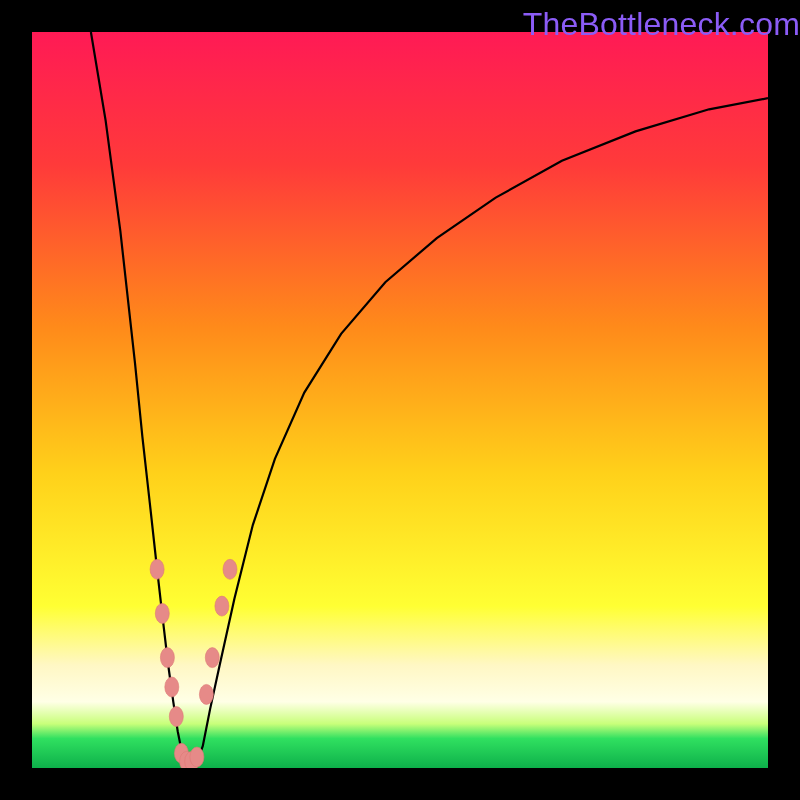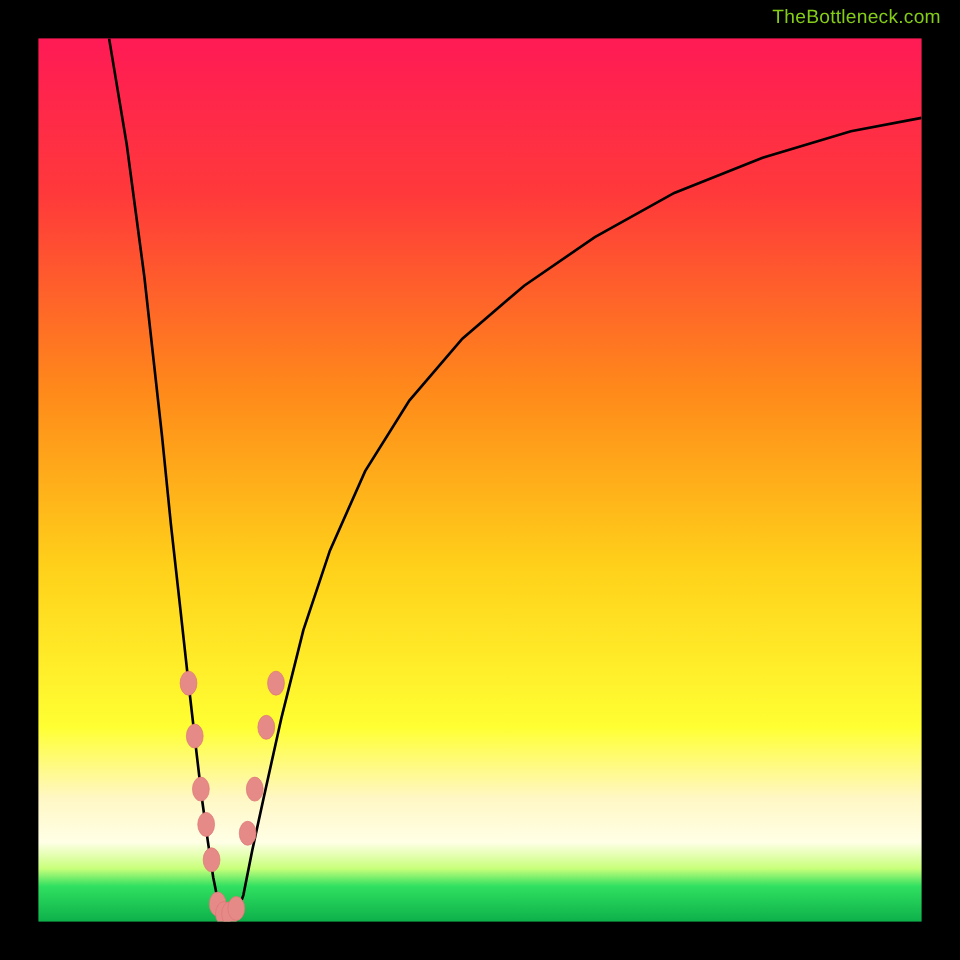--- a/index.html
+++ b/index.html
@@ -23,23 +23,23 @@
     position: absolute;
     top: 32px;
     left: 32px;
     width: 736px;
     height: 736px;
     
   }
   .watermark {
     position: absolute;
     top: 6px;
-    right: 16px;
-    color: #84cc16;
-    font-size: 16px;
+    right: 0;
+    color: #8b5cf6;
+    font-size: 32px;
     letter-spacing: 0.2px;
     font-weight: 400;
     pointer-events: none;
   }
   svg {
     position: absolute;
     top: 0;
     left: 0;
   }
   .curve {

